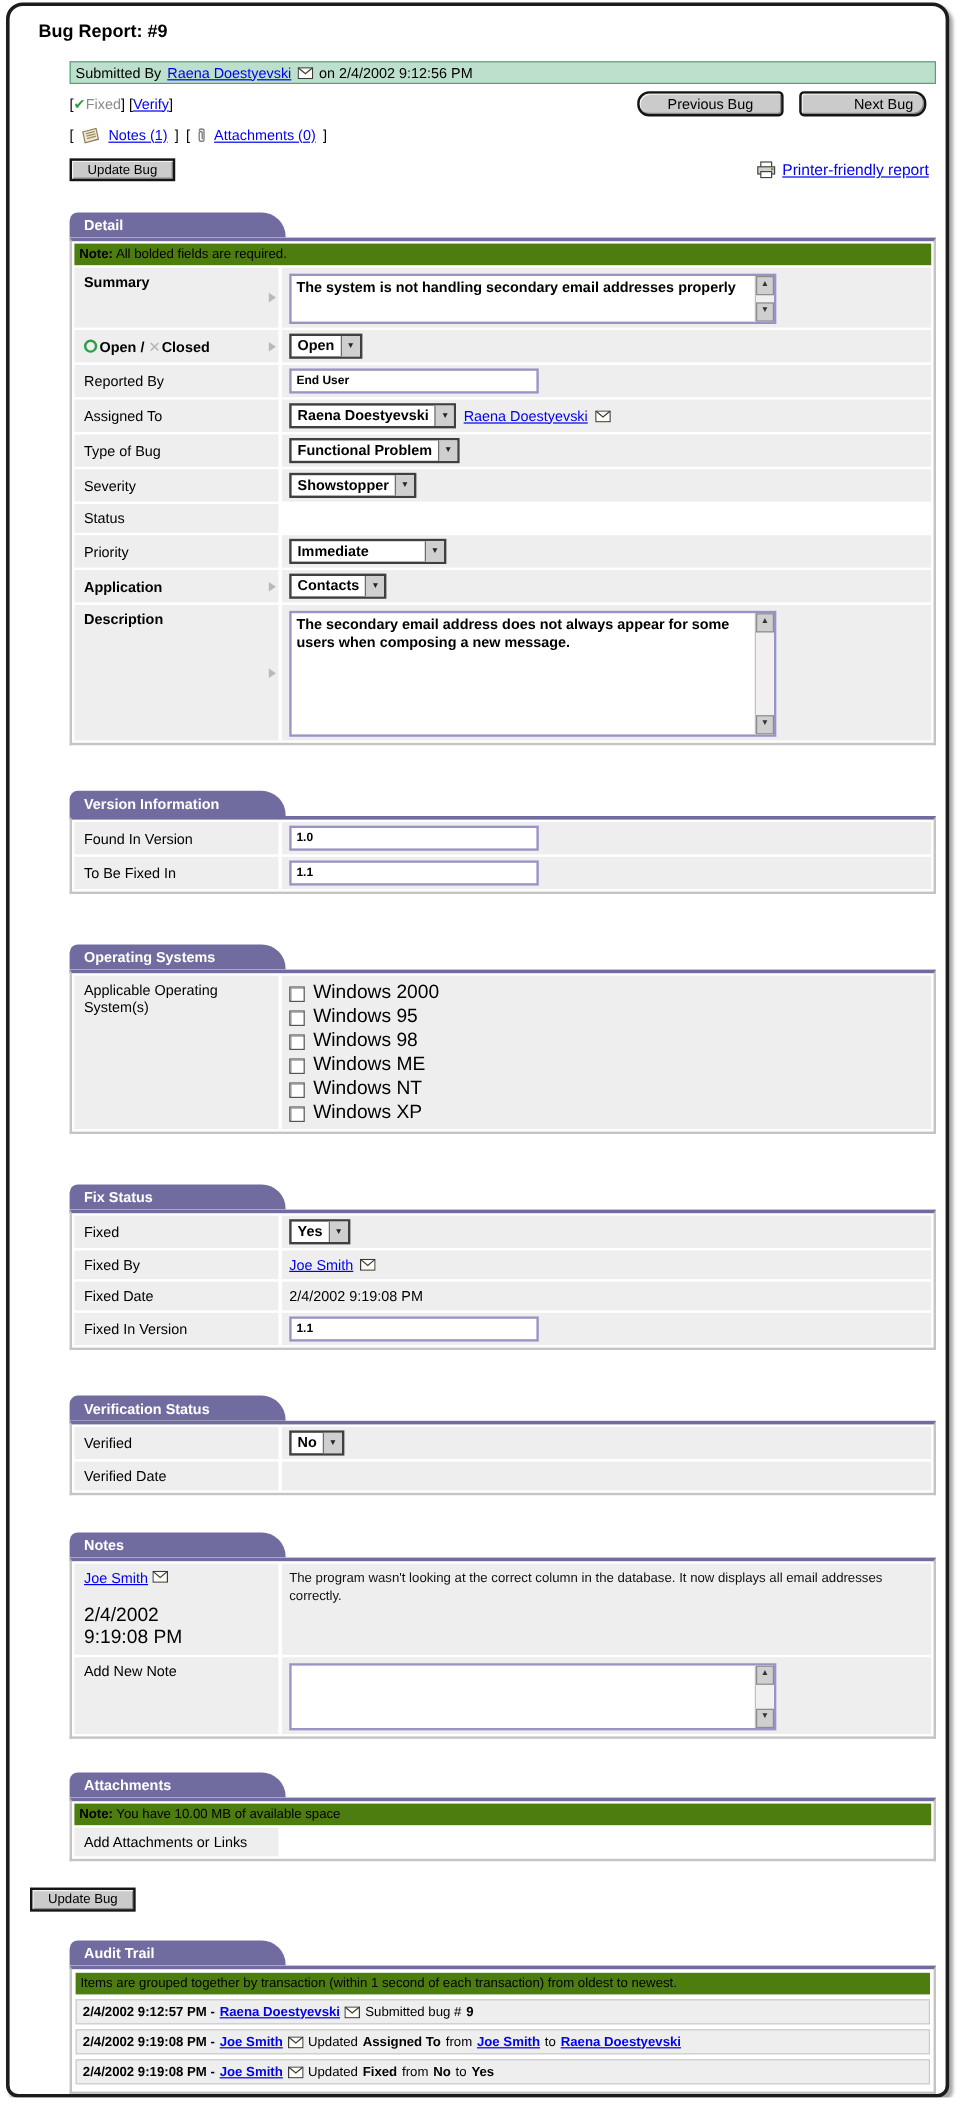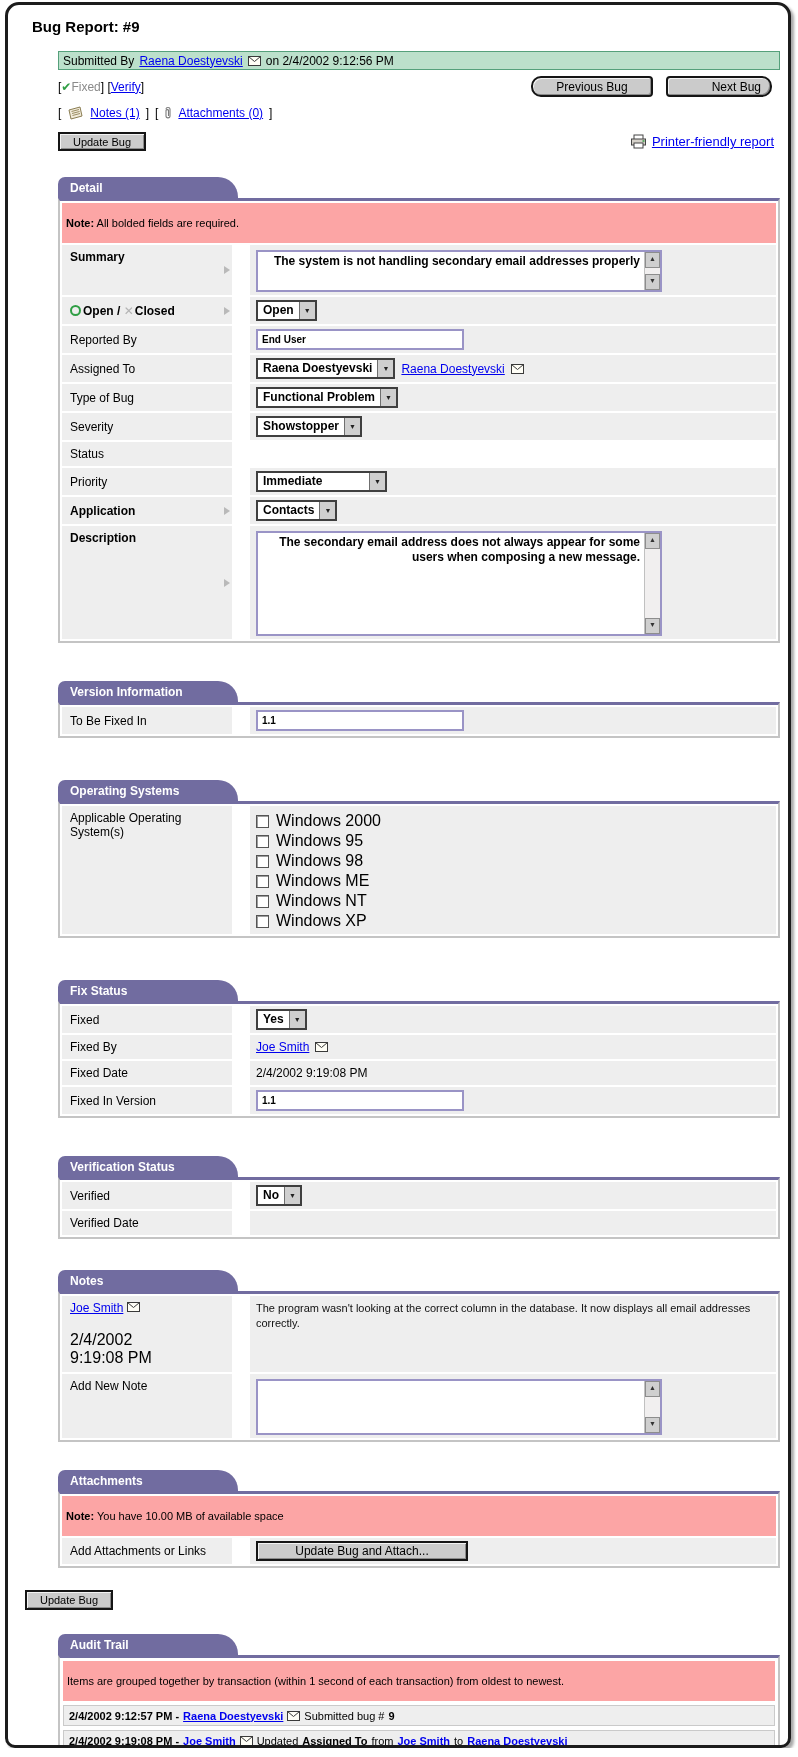--- a/index.html
+++ b/index.html
@@ -23,37 +23,37 @@
   .btn-next{width:106px;border-radius:4px 10px 10px 4px;text-align:right;padding-right:9px;}
   .linksrow{margin-top:9px;font-size:12px;display:flex;align-items:center;gap:6px;}
   .updrow{margin-top:12px;display:flex;justify-content:space-between;align-items:center;}
   .btn-upd{width:88px;height:19px;font-size:11px;}
   .prnlink{display:flex;align-items:center;gap:5px;font-size:13px;margin-right:6px;}
 
   
   .tab{width:168px;height:21px;background:#716CA0;border-radius:7px 20px 0 0;color:#fff;
        font-size:12px;font-weight:bold;line-height:22px;padding-left:12px;}
   .secbody{border:2px solid #c4c4c4;border-top:3px solid #716CA0;background:#fff;padding:2px;}
-  .notebar{background:#fca5a5;font-size:11px;padding:14px 4px;margin-bottom:2px;}
-  .frow{display:flex;gap:18px;margin-bottom:2px;}
+  .notebar{background:#4d7c0f;font-size:11px;padding:3px 4px;margin-bottom:2px;}
+  .frow{display:flex;gap:3px;margin-bottom:2px;}
   .frow:last-child{margin-bottom:0;}
   .lcell{width:152px;min-width:152px;background:#EEEEEE;font-size:12px;padding:5px 10px 5px 8px;position:relative;
          display:flex;align-items:center;}
   .lcell.top{align-items:flex-start;}
   .lcell.bold{font-weight:bold;}
   .vcell{flex:1;background:#EEEEEE;font-size:12px;padding:3px 6px;display:flex;align-items:center;gap:6px;}
   .vcell.top{align-items:flex-start;padding-top:5px;}
   .reqarrow{position:absolute;right:2px;top:50%;margin-top:-4px;width:0;height:0;
             border-left:6px solid #b9b9b9;border-top:4px solid transparent;border-bottom:4px solid transparent;}
 
   
   .tin{border:2px solid #9a94c6;background:#fff;font-family:inherit;font-weight:bold;font-size:10px;
        height:15px;padding:1px 4px;width:196px;}
   .tarea{background:#fff;border:2px solid #9a94c6;display:flex;width:402px;}
-  .tatext{flex:1;font-size:12px;font-weight:bold;padding:2px 4px;line-height:1.25;text-align:right;}
+  .tatext{flex:1;font-size:12px;font-weight:bold;padding:2px 4px;line-height:1.25;}
   .tascroll{width:15px;background:#f1efef;border-left:1px solid #c0c0c0;display:flex;flex-direction:column;
             justify-content:space-between;}
   .sbtn{height:14px;background:#cfcfcf;border:1px solid #8d8d8d;font-size:7px;line-height:12px;text-align:center;color:#333;}
   .sel{display:inline-flex;align-items:stretch;border:2px solid #3f3f3f;background:#fff;height:17px;}
   .seltext{font-size:12px;font-weight:bold;padding:1px 5px 0 5px;white-space:nowrap;}
   .selbtn{width:15px;background:#cfcfcf;border-left:1px solid #6f6f6f;display:flex;align-items:center;
           justify-content:center;font-size:7px;color:#222;}
   .sel.wide{width:174px;}.sel.wide .seltext{flex:1;}
   .sel.w127{width:127px;}.sel.w127 .seltext{flex:1;}
   .cb{width:11px;height:11px;border:1px solid #555;background:#fff;box-shadow:inset 1px 1px 0 #9d9d9d;
@@ -261,20 +261,26 @@
           </div>
         </div>
       </div>
     </div>
 
     <div class="spacer-s"></div>
     <div>
       <div class="tab">Version Information</div>
       <div class="secbody">
         <div class="frow">
+          <div class="lcell">Found In Version</div>
+          <div class="vcell">
+              <input class="tin" value="1.0" style="">
+            </div>
+        </div>
+        <div class="frow">
           <div class="lcell">To Be Fixed In</div>
           <div class="vcell">
               <input class="tin" value="1.1" style="">
             </div>
         </div>
       </div>
     </div>
 
     <div class="spacer-m"></div>
     <div>
@@ -405,23 +411,20 @@
       </div>
     </div>
 
     <div style="height:28px;"></div>
     <div>
       <div class="tab">Attachments</div>
       <div class="secbody">
         <div class="notebar"><b>Note:</b> <span>You have 10.00 MB of available space</span></div>
         <div class="frow">
           <div class="lcell">Add Attachments or Links</div>
-          <div class="vcell">
-              <button class="btn btn-attach">Update Bug and Attach...</button>
-            </div>
         </div>
       </div>
     </div>
   </div>
 
   
   <button class="btn btn-upd2">Update Bug</button>
 
   
   <div class="ml" style="margin-top:24px;">

